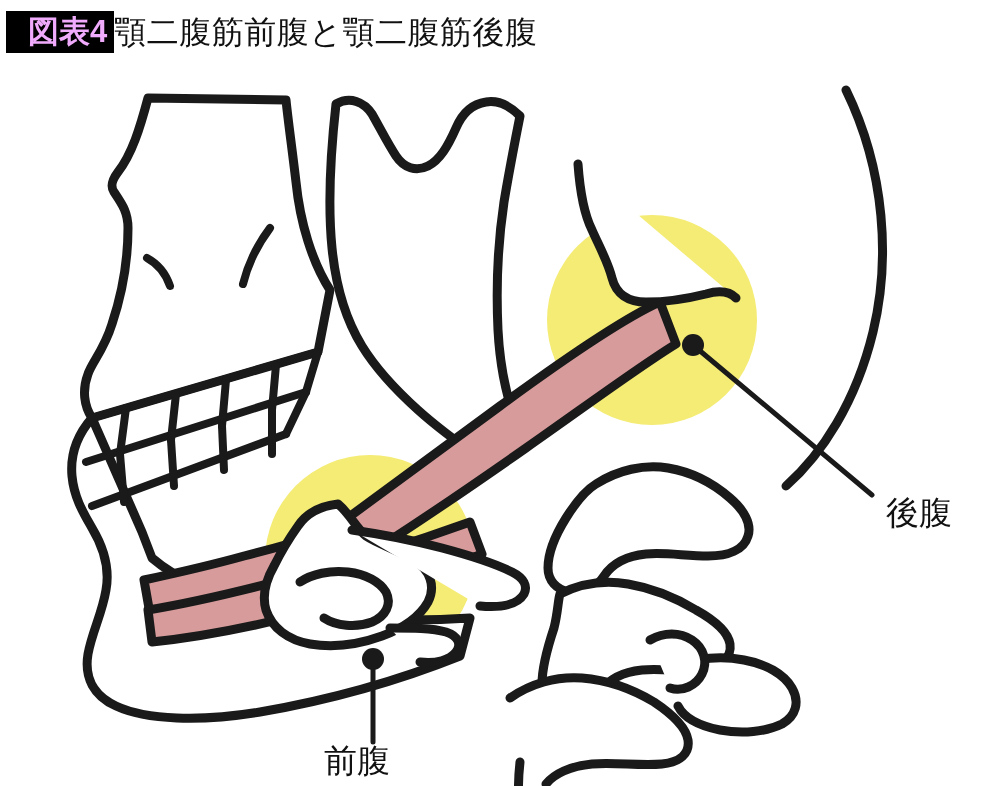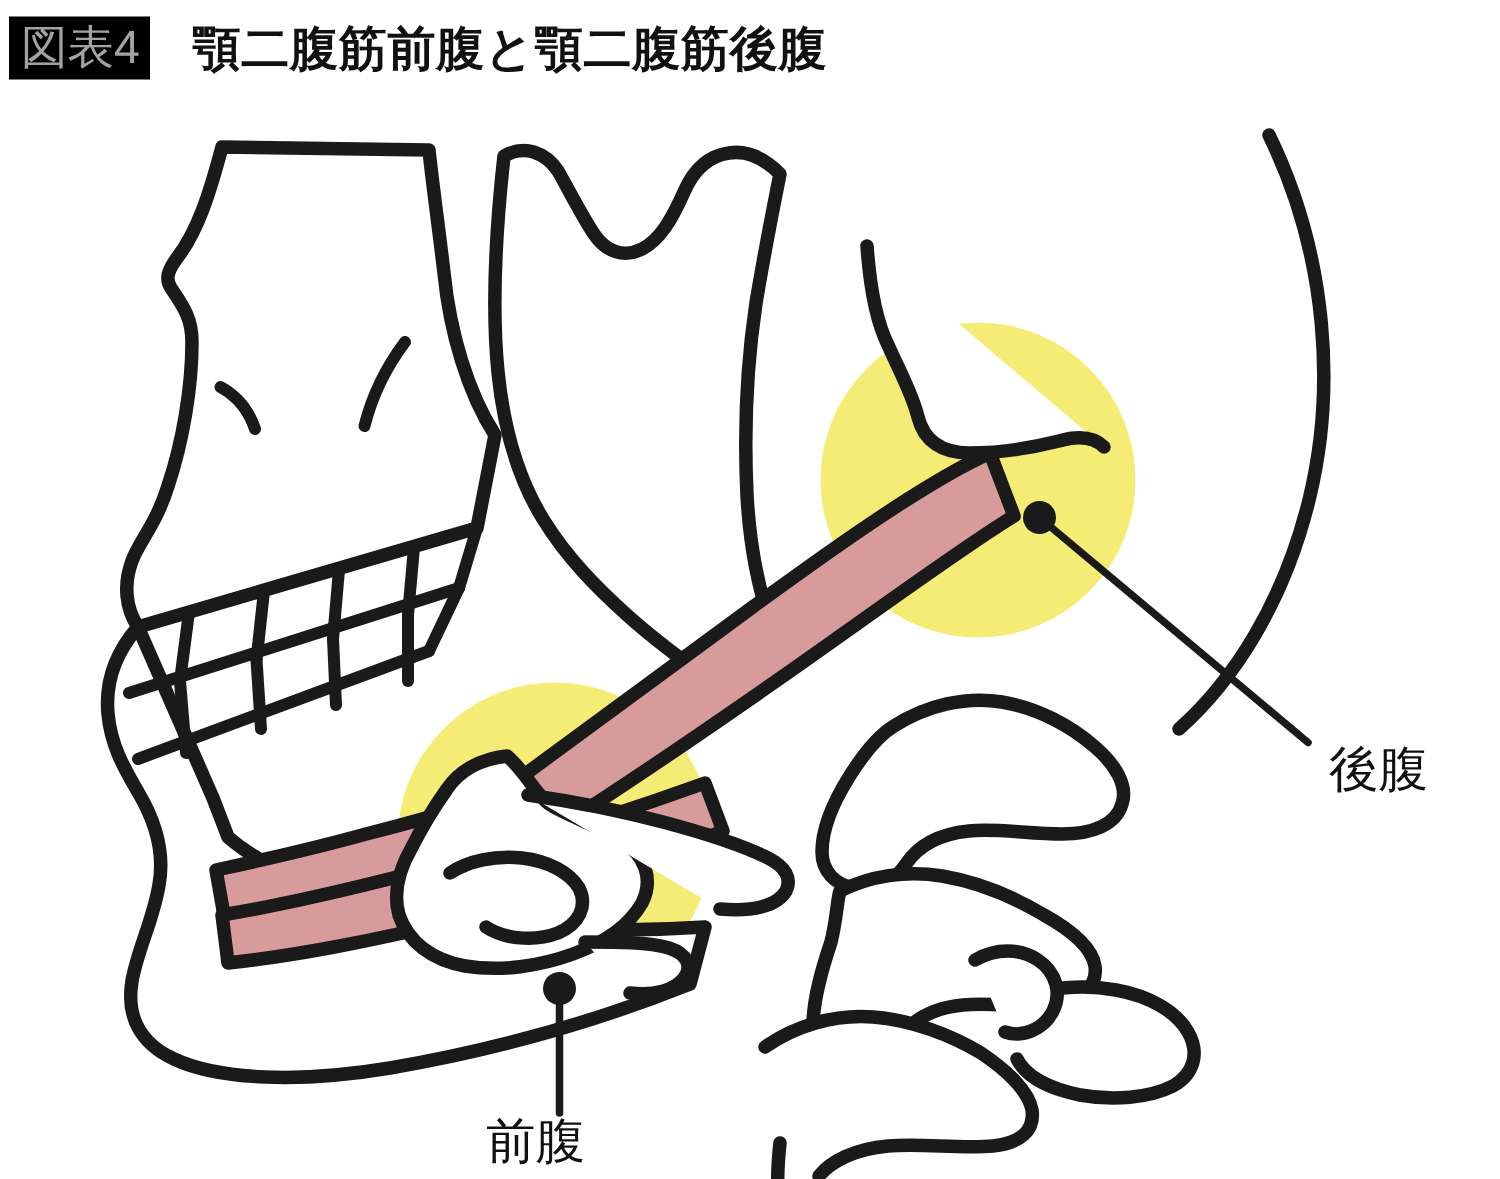--- a/index.html
+++ b/index.html
@@ -30,35 +30,35 @@
     width: 1000px;
     height: 64px;
     display: flex;
     align-items: center;
   }
   .fig-badge {
     display: inline-flex;
     align-items: center;
     justify-content: center;
     background: #000000;
-    color: #a3a3a3;
+    color: #f0abfc;
     font-size: 31px;
-    font-weight: normal;
+    font-weight: bold;
     letter-spacing: 0px;
     line-height: 1;
-    padding: 7px 7px 9px 8px;
+    padding: 7px 7px 9px 22px;
     margin-left: 6px;
     height: 26px;
     box-sizing: content-box;
   }
   .fig-title {
     font-size: 32px;
-    font-weight: bold;
+    font-weight: normal;
     color: #111111;
-    margin-left: 28px;
+    margin-left: 0;
     line-height: 1;
     letter-spacing: 0.5px;
     white-space: nowrap;
   }
   
   #illustration {
     position: absolute;
     left: 0;
     top: 62px;
     width: 1000px;

